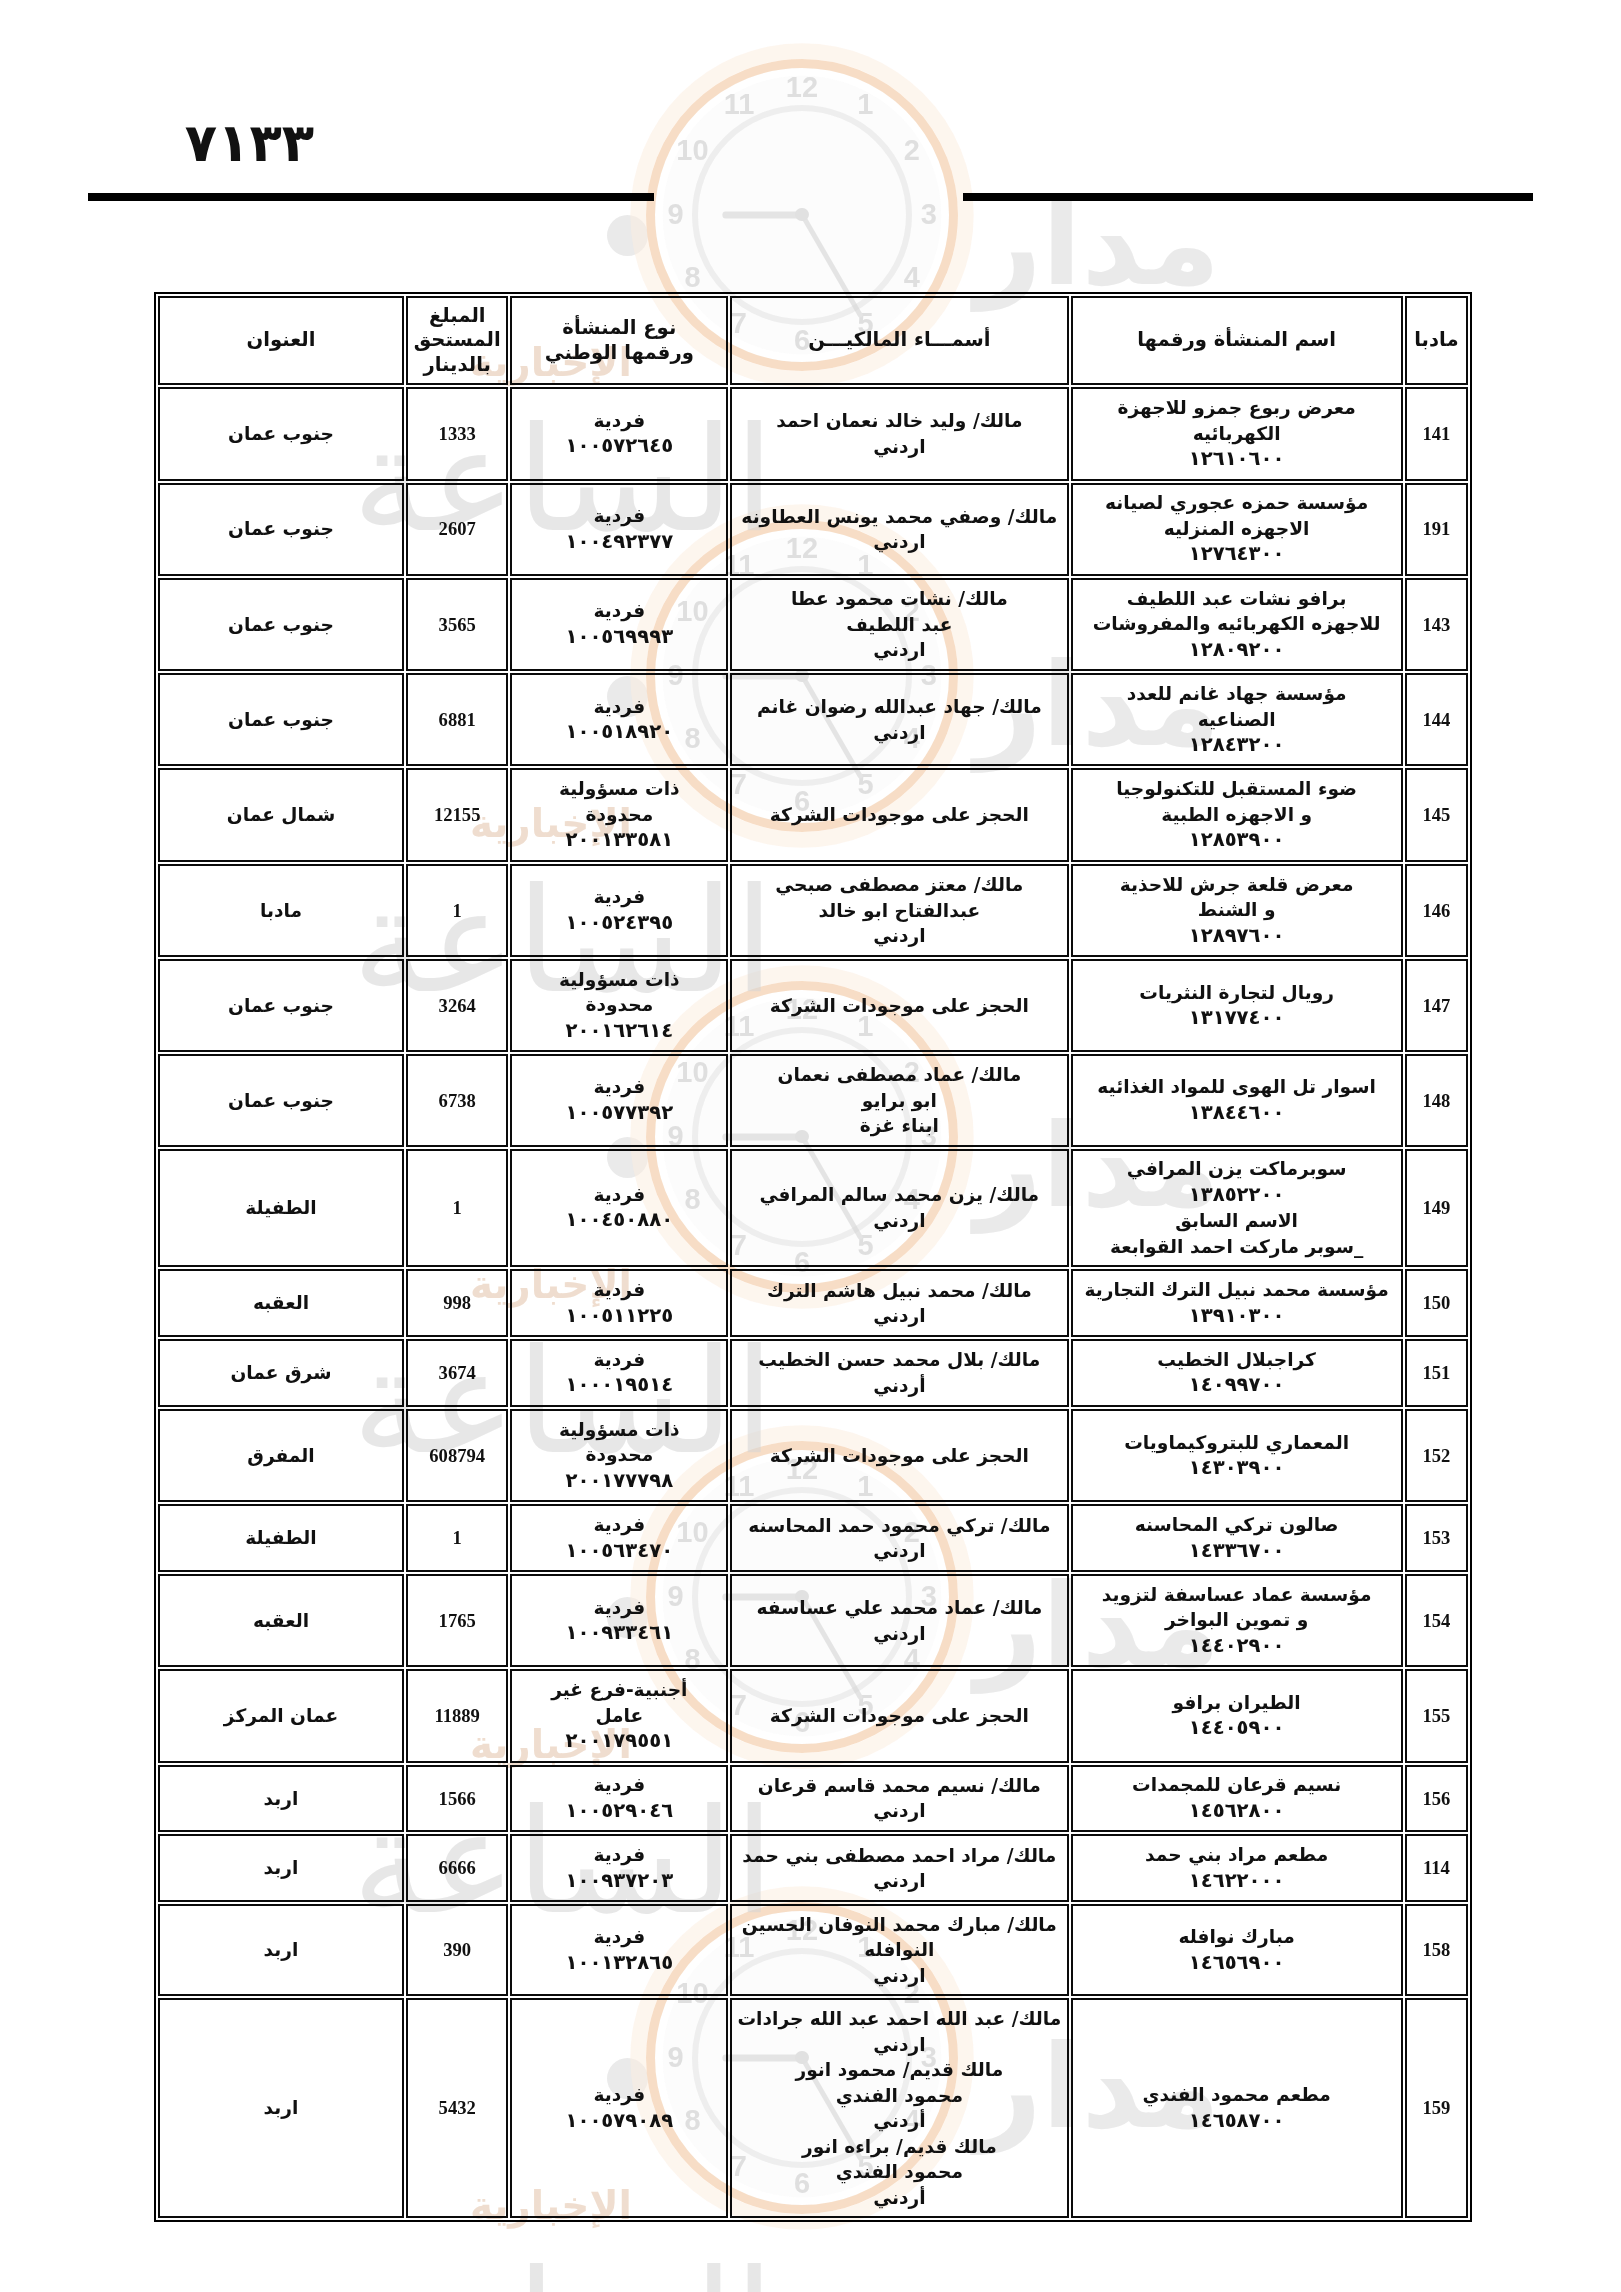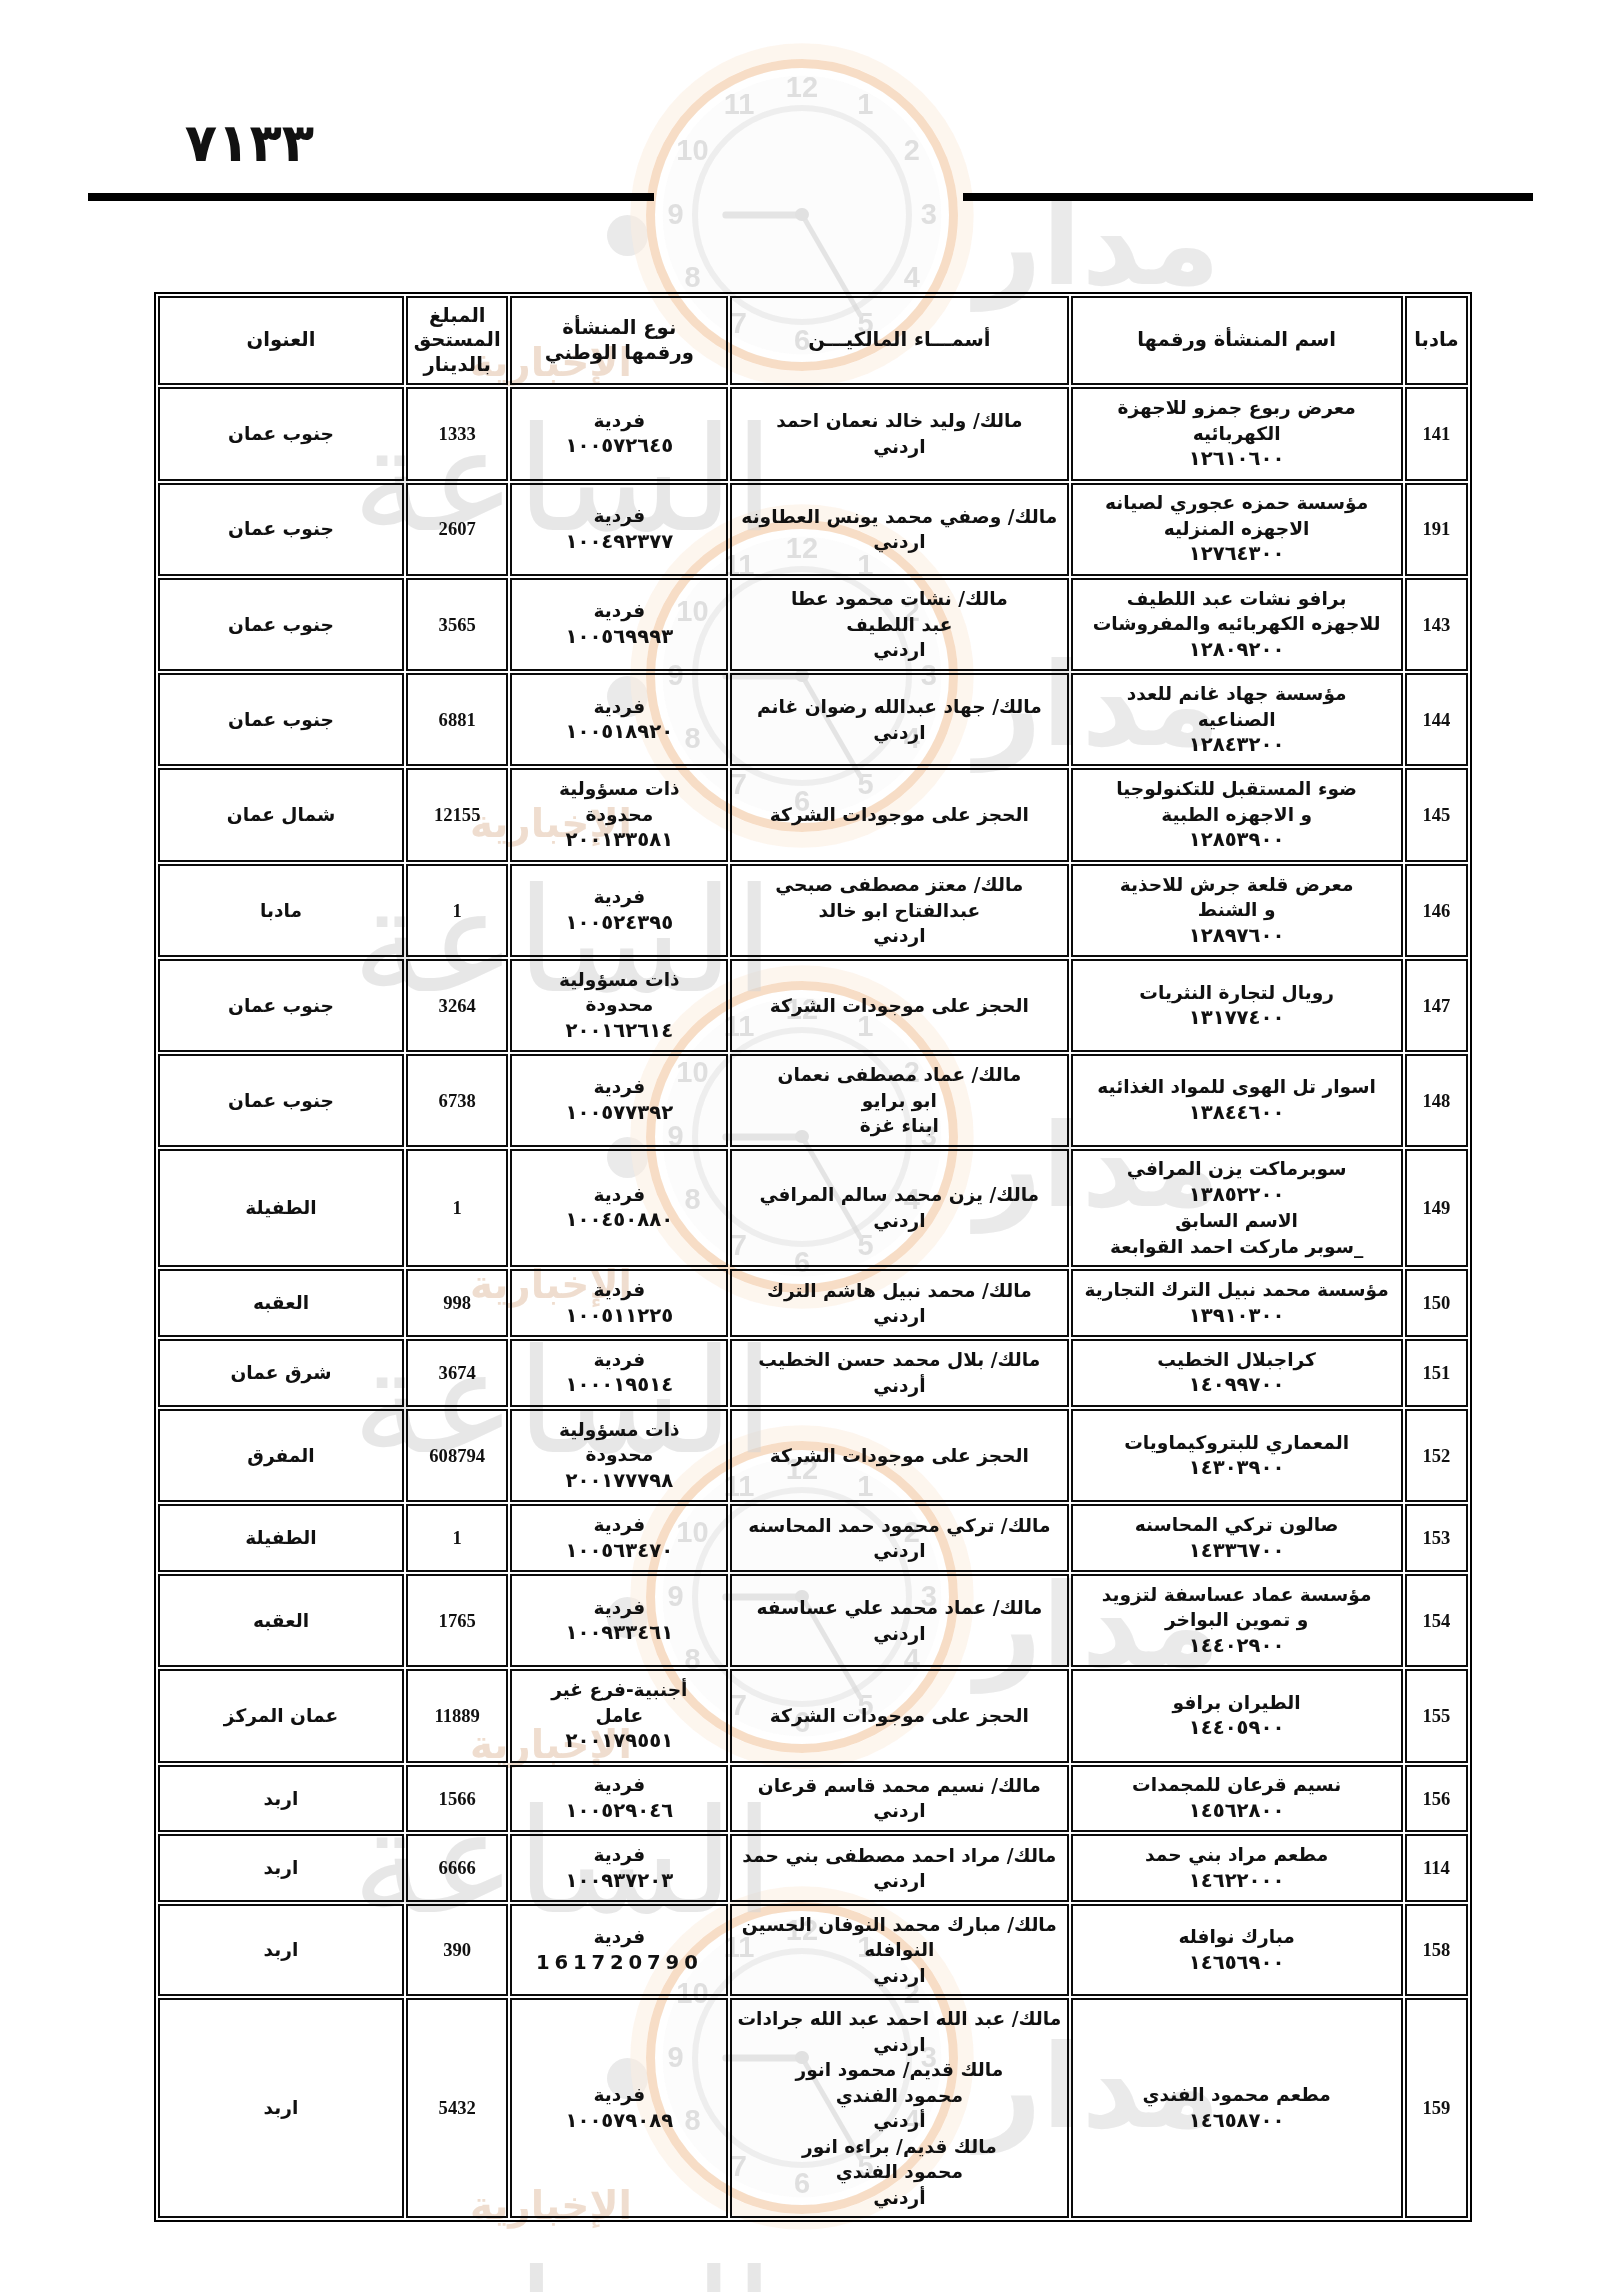--- a/index.html
+++ b/index.html
@@ -567,21 +567,21 @@
               <div class="ln">مبارك نوافله</div>
               <div class="ln anum">١٤٦٥٦٩٠٠</div>
             </td>
             <td>
               <div class="ln">مالك/ مبارك محمد النوفان الحسين</div>
               <div class="ln">النوافله</div>
               <div class="ln">اردني</div>
             </td>
             <td>
               <div class="ln">فردية</div>
-              <div class="ln anum">161720790</div>
+              <div class="ln anum">١٠٠١٣٢٨٦٥</div>
             </td>
             <td class="latin">390</td>
             <td>
               <div class="ln">اربد</div>
             </td>
           </tr>
           <tr>
             <td class="latin">159</td>
             <td>
               <div class="ln">مطعم محمود الفندي</div>

